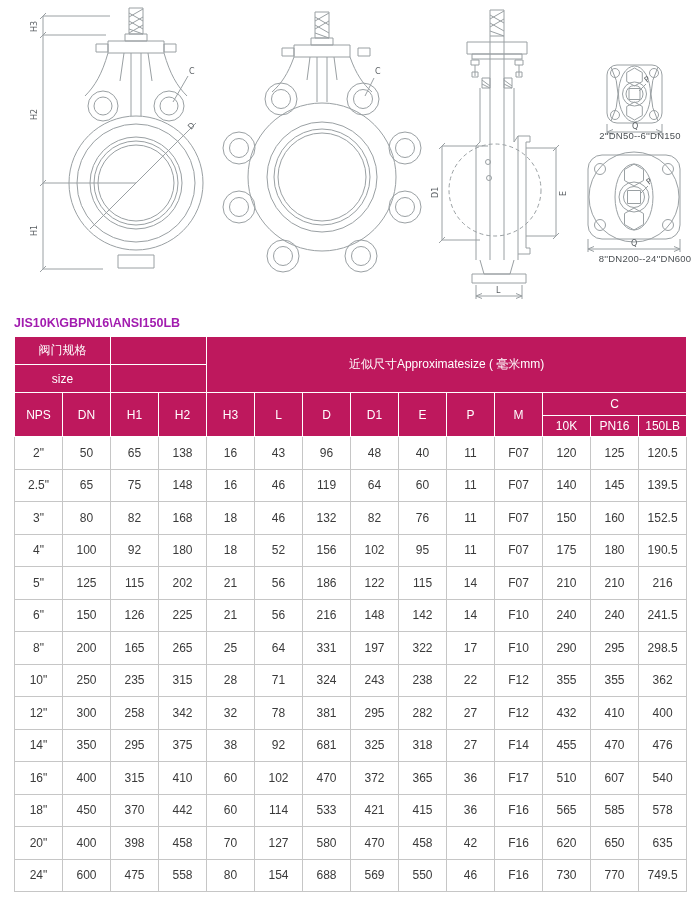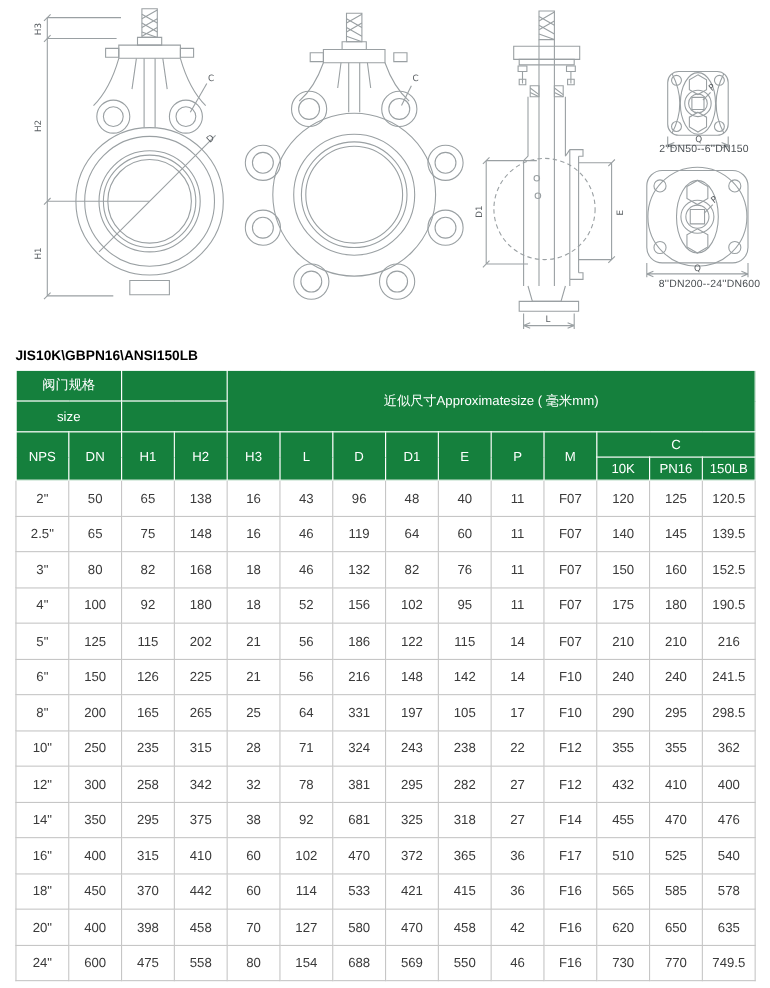--- a/index.html
+++ b/index.html
@@ -9,28 +9,28 @@
   }
   .drawing{position:absolute;}
   .drawing *{vector-effect:non-scaling-stroke;}
   svg{stroke:#9aa0a3;fill:none;stroke-width:1;}
   svg text{stroke:none;fill:#5a5f63;font-size:8px;font-family:"DejaVu Sans",sans-serif;}
   .pad-caption{
     position:absolute;font-size:9.5px;color:#4a4f53;text-align:center;
     letter-spacing:0.2px;white-space:nowrap;
   }
   .table-title{
-    position:absolute;left:14px;top:316px;font-size:12.5px;font-weight:bold;color:#000000;
+    position:absolute;left:14px;top:316px;font-size:12.5px;font-weight:bold;color:#a21caf;
   }
   table.dims{
     position:absolute;left:14px;top:336px;width:672px;
     border-collapse:collapse;table-layout:fixed;
   }
   table.dims th{
-    background:#15803d;color:#ffffff;font-weight:normal;font-size:12px;
+    background:#be185d;color:#ffffff;font-weight:normal;font-size:12px;
     border:1px solid #ffffff;text-align:center;padding:0;
   }
   table.dims td{
     background:#ffffff;color:#3a3a3a;font-size:12px;border:1px solid #c6c6c6;
     text-align:center;padding:0;height:31.5px;
   }
   tr.hr1 th{height:27px;}
   tr.hr3 th{height:22px;}
   tr.hr4 th{height:20px;}
 </style>
@@ -356,21 +356,21 @@
       </tr>
       <tr>
         <td>8"</td>
         <td>200</td>
         <td>165</td>
         <td>265</td>
         <td>25</td>
         <td>64</td>
         <td>331</td>
         <td>197</td>
-        <td>105</td>
+        <td>322</td>
         <td>17</td>
         <td>F10</td>
         <td>290</td>
         <td>295</td>
         <td>298.5</td>
       </tr>
       <tr>
         <td>10"</td>
         <td>250</td>
         <td>235</td>
@@ -424,21 +424,21 @@
         <td>315</td>
         <td>410</td>
         <td>60</td>
         <td>102</td>
         <td>470</td>
         <td>372</td>
         <td>365</td>
         <td>36</td>
         <td>F17</td>
         <td>510</td>
-        <td>525</td>
+        <td>607</td>
         <td>540</td>
       </tr>
       <tr>
         <td>18"</td>
         <td>450</td>
         <td>370</td>
         <td>442</td>
         <td>60</td>
         <td>114</td>
         <td>533</td>

